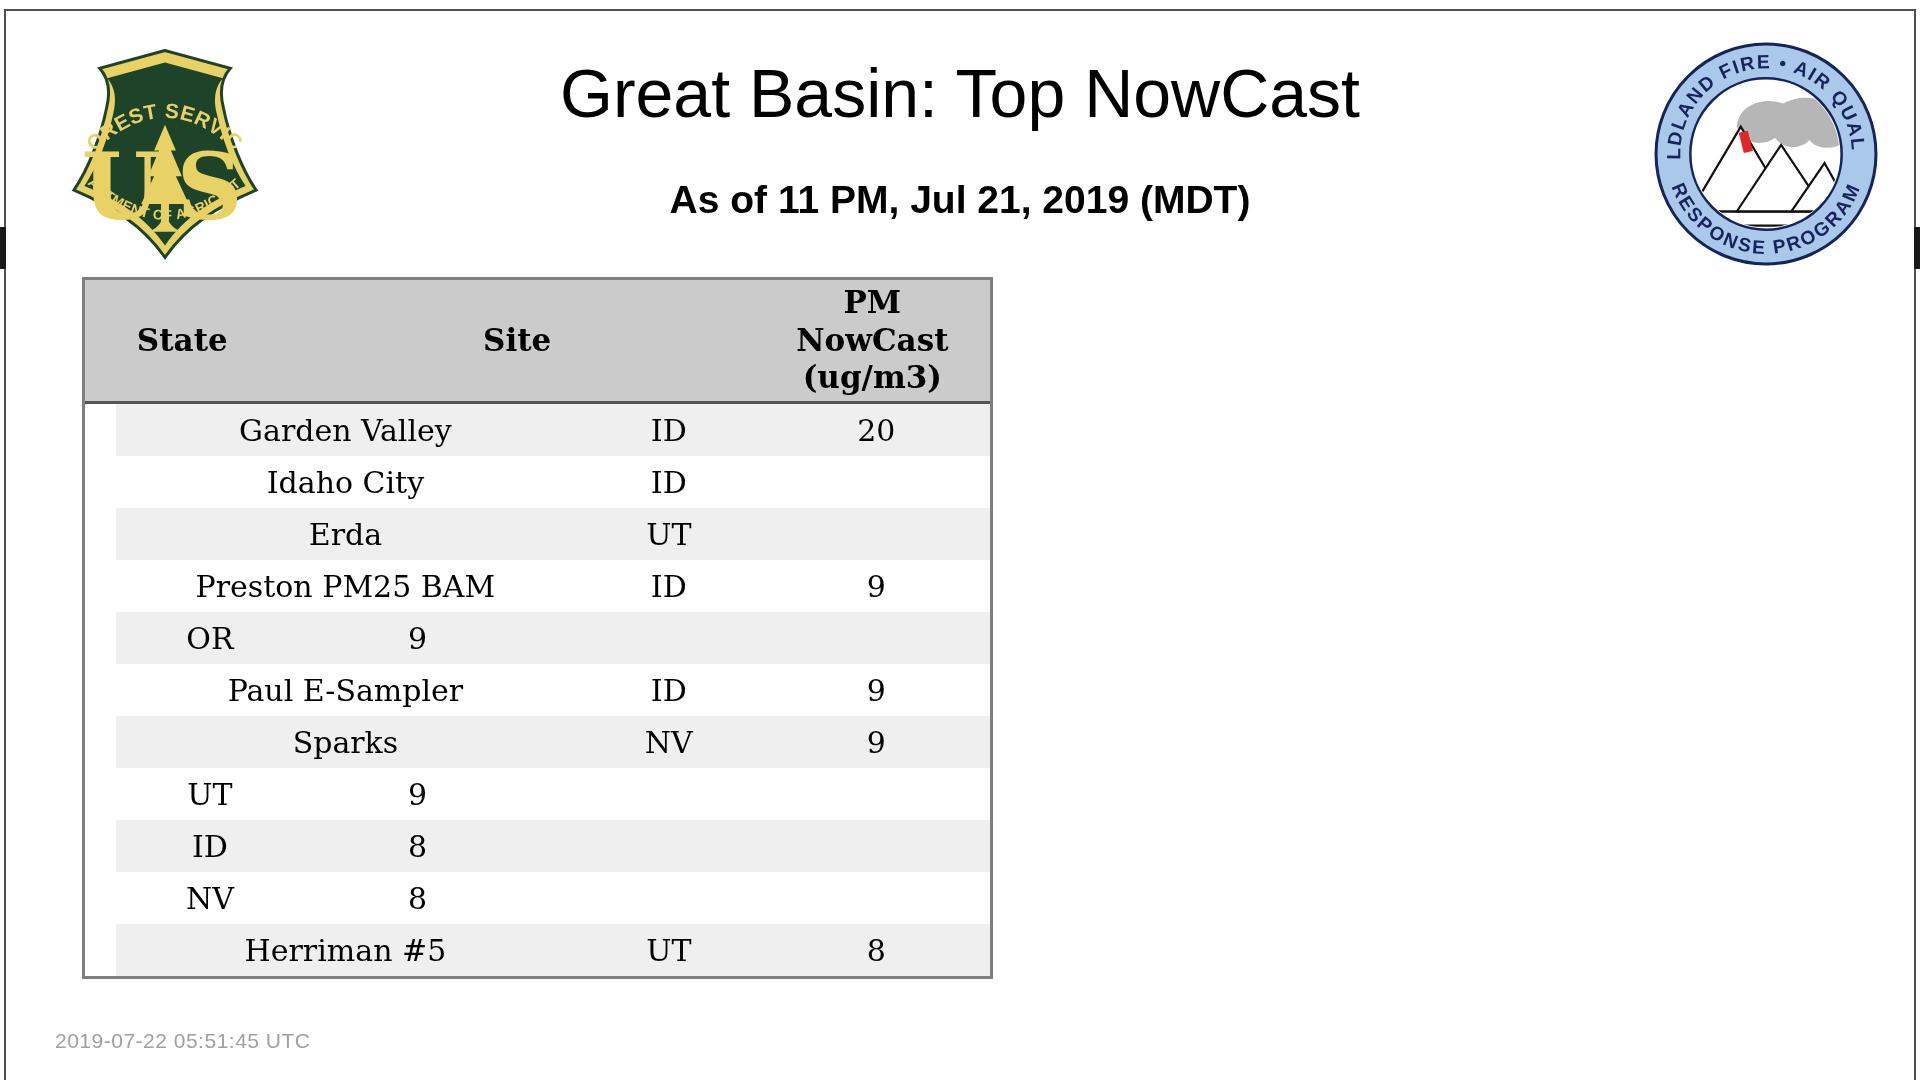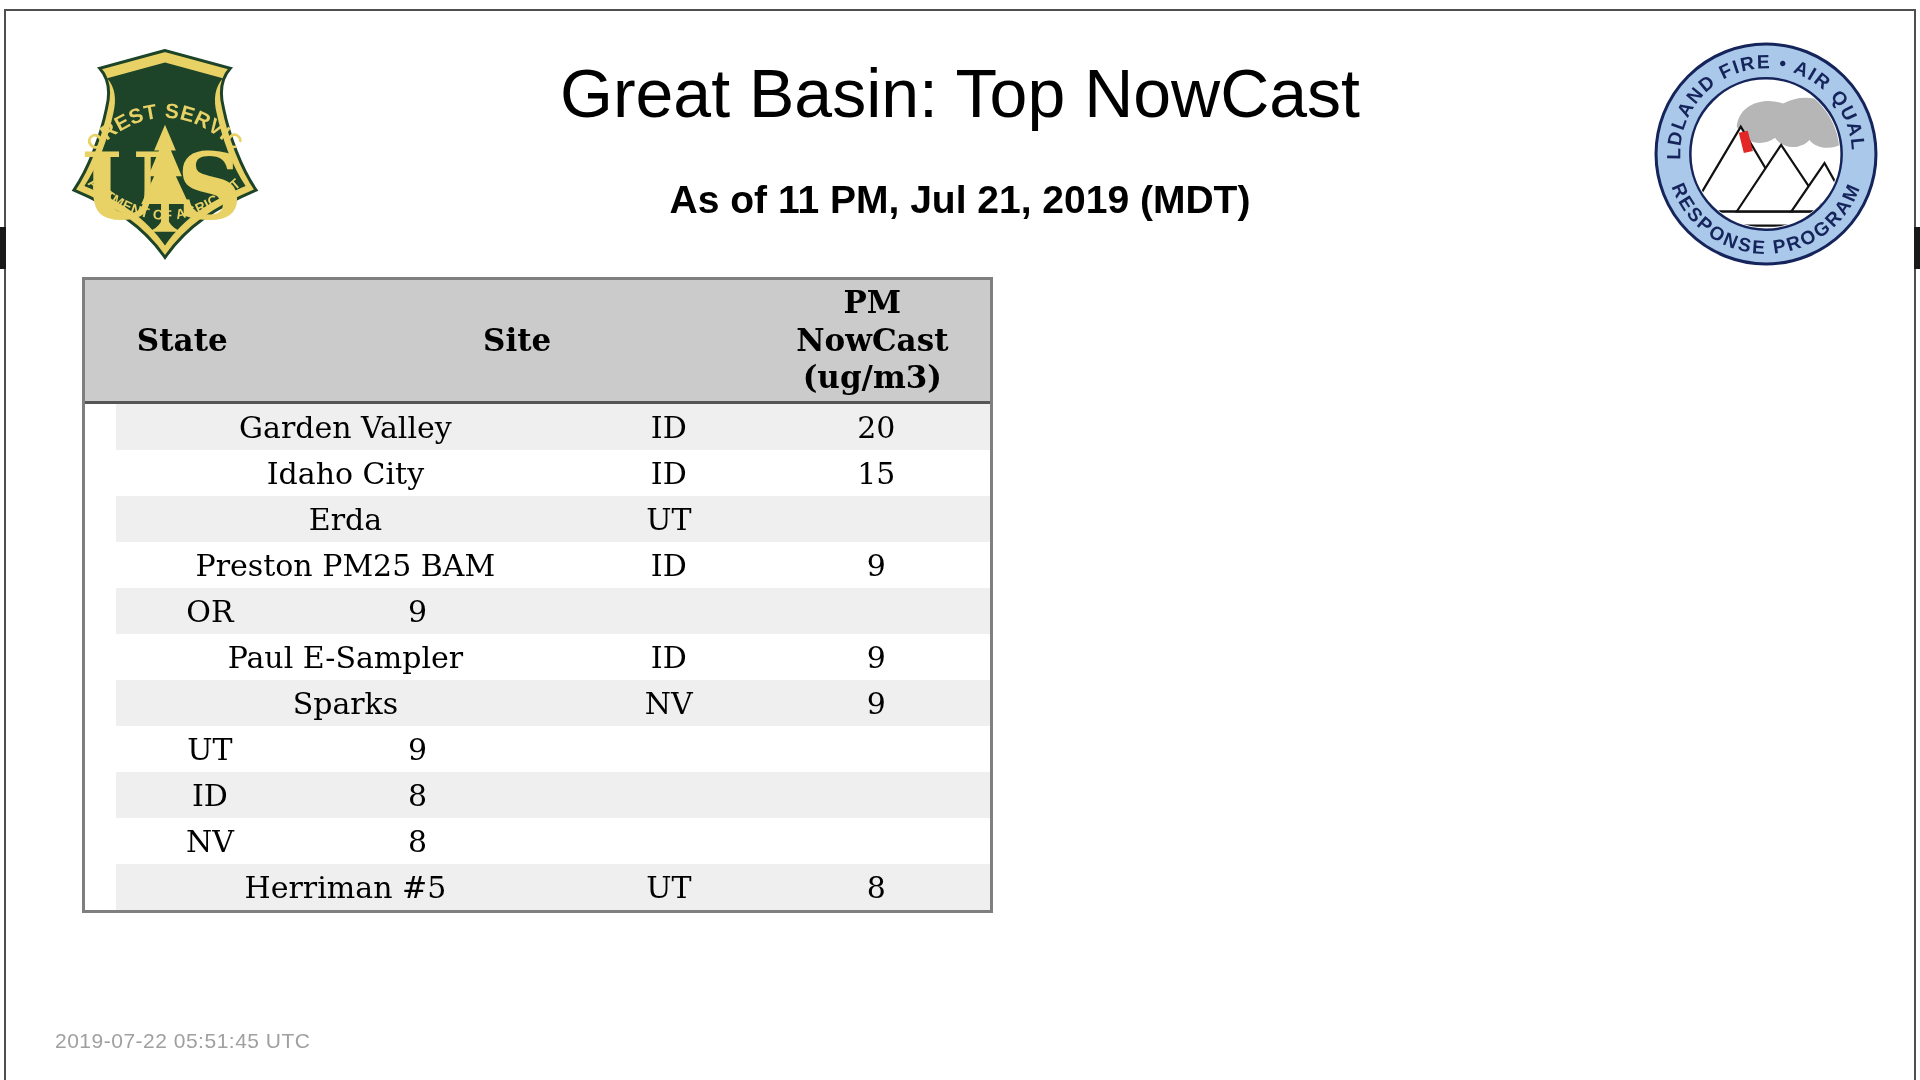--- a/index.html
+++ b/index.html
@@ -29,21 +29,21 @@
     position:absolute;left:82px;top:277px;width:911px;z-index:2;
     border:3px solid #7f7f7f;background:#ffffff;box-sizing:border-box;
     font-family:"DejaVu Serif", serif;color:#000;
   }
   .thead{height:124px;background:#cbcbcb;border-bottom:3px solid #555555;display:flex;box-sizing:border-box;}
   .th{display:flex;flex-direction:column;align-items:center;justify-content:center;
       font-weight:bold;font-size:31px;text-align:center;line-height:1.22;}
   .c1{width:52.5%;}
   .c2{width:21.5%;}
   .c3{width:26%;}
-  .tbody .row{height:46px;display:flex;background:#ffffff;margin-left:31px;}
+  .tbody .row{height:52px;display:flex;background:#ffffff;margin-left:31px;}
   .tbody .row:nth-child(odd){background:#efefef;}
   .td{display:flex;align-items:center;justify-content:center;font-size:30px;}
   .footer-stamp{
     position:absolute;left:55px;top:1029px;z-index:1;
     font-size:21px;color:#a0a0a0;letter-spacing:0.5px;
   }
 </style>
 </head>
 <body>
 
@@ -113,21 +113,20 @@
   </div>
   <div class="tbody">
     <div class="row">
       <div class="td c1">Garden Valley</div>
       <div class="td c2">ID</div>
       <div class="td c3">20</div>
     </div>
     <div class="row">
       <div class="td c1">Idaho City</div>
       <div class="td c2">ID</div>
-      <div class="td c3">15</div>
     </div>
     <div class="row">
       <div class="td c1">Erda</div>
       <div class="td c2">UT</div>
     </div>
     <div class="row">
       <div class="td c1">Preston PM25 BAM</div>
       <div class="td c2">ID</div>
       <div class="td c3">9</div>
     </div>

